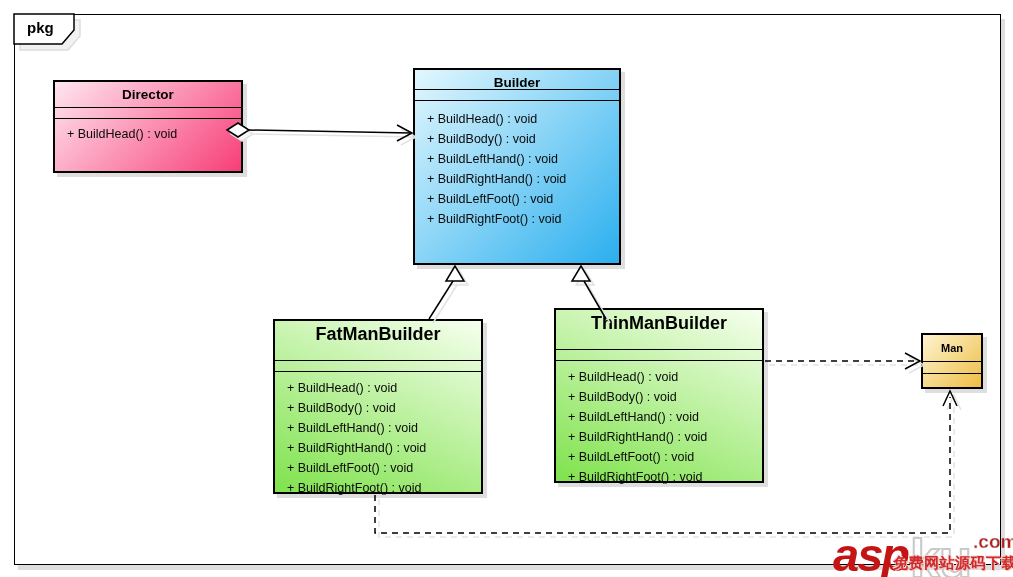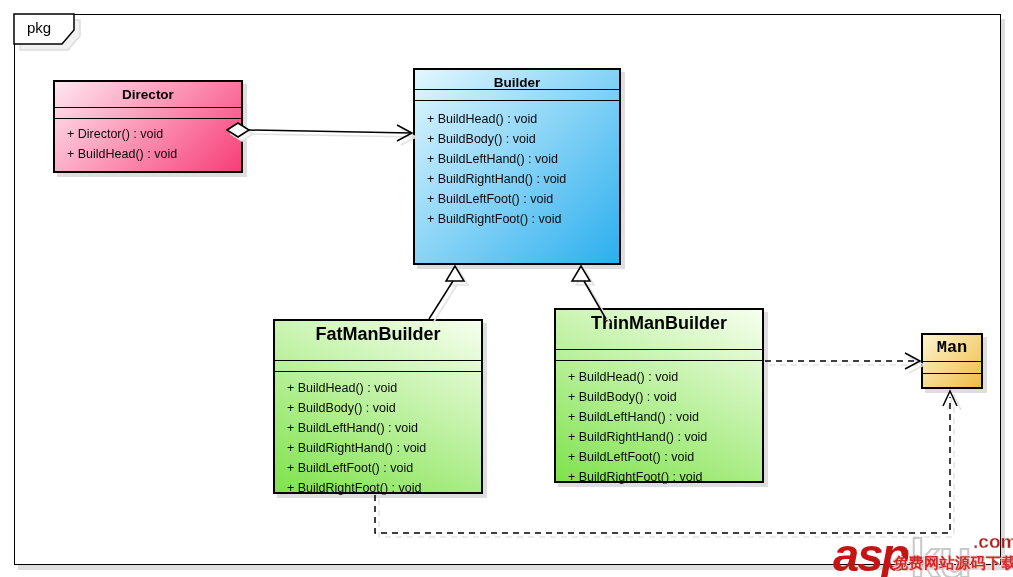--- a/index.html
+++ b/index.html
@@ -16,21 +16,21 @@
 
   
   .frame{
     position:absolute;left:14px;top:14px;width:985px;height:549px;
     border:1.5px solid var(--line);
     box-shadow:4px 5px 0 var(--shadow);
     background:transparent;
   }
   .pkg-label{
     position:absolute;left:27px;top:19px;
-    font-size:15px;font-weight:normal;color:#000;z-index:6;
+    font-size:15px;font-weight:bold;color:#000;z-index:6;
   }
 
   
   .uml-class{
     position:absolute;
     border:2px solid var(--line);
     box-shadow:4px 4px 0 var(--shadow);
     box-sizing:border-box;
     z-index:10;
   }
@@ -64,21 +64,21 @@
   .fatman{left:273px;top:319px;width:210px;height:175px;
     background:linear-gradient(205deg,var(--green_light) 0%,var(--green_dark) 100%);}
   .thinman{left:554px;top:308px;width:210px;height:175px;
     background:linear-gradient(205deg,var(--green_light) 0%,var(--green_dark) 100%);}
   .fatman .cls-title,.thinman .cls-title{height:40px;line-height:26px;font-size:18px;}
   .fatman .cls-attrs,.thinman .cls-attrs{height:11px;}
   .fatman .cls-methods,.thinman .cls-methods{padding-top:6px;}
 
   .man{left:921px;top:333px;width:62px;height:56px;
     background:linear-gradient(135deg,var(--man_light) 0%,var(--man_dark) 100%);}
-  .man .cls-title{height:27px;line-height:26px;font-size:17px;font-family:Liberation Mono, monospace;}
+  .man .cls-title{height:27px;line-height:26px;font-size:11px;}
   .man .cls-attrs{height:12px;}
   .man .cls-methods{height:13px;border-top:0;}
 
   
   #wires{position:absolute;left:0;top:0;width:1013px;height:577px;z-index:20;pointer-events:none;}
 
   
   .watermark{
     position:absolute;left:833px;top:520px;z-index:50;
     display:flex;align-items:flex-start;white-space:nowrap;margin-top:11px;
@@ -114,21 +114,20 @@
   <svg id="tab" width="1013" height="577" style="position:absolute;left:0;top:0;z-index:5;pointer-events:none;">
     <path d="M17,17 L77,17 L77,33 L65,47 L17,47 Z" fill="#f2f2f2" stroke="#dddddd" stroke-width="1.5" transform="translate(3,3)"></path>
     <path d="M14,14 L74,14 L74,30 L62,44 L14,44 Z" fill="#ffffff" stroke="#000000" stroke-width="1.5"></path>
   </svg>
   <div class="pkg-label">pkg</div>
 
   <div class="uml-class director">
     <div class="cls-title">Director</div>
     <div class="cls-attrs"></div>
     <div class="cls-methods">
-      <div class="m">+ Director() : void</div>
       <div class="m">+ BuildHead() : void</div>
     </div>
   </div>
 
   <div class="uml-class builder">
     <div class="cls-title">Builder</div>
     <div class="cls-attrs"></div>
     <div class="cls-methods">
       <div class="m">+ BuildHead() : void</div>
       <div class="m">+ BuildBody() : void</div>

